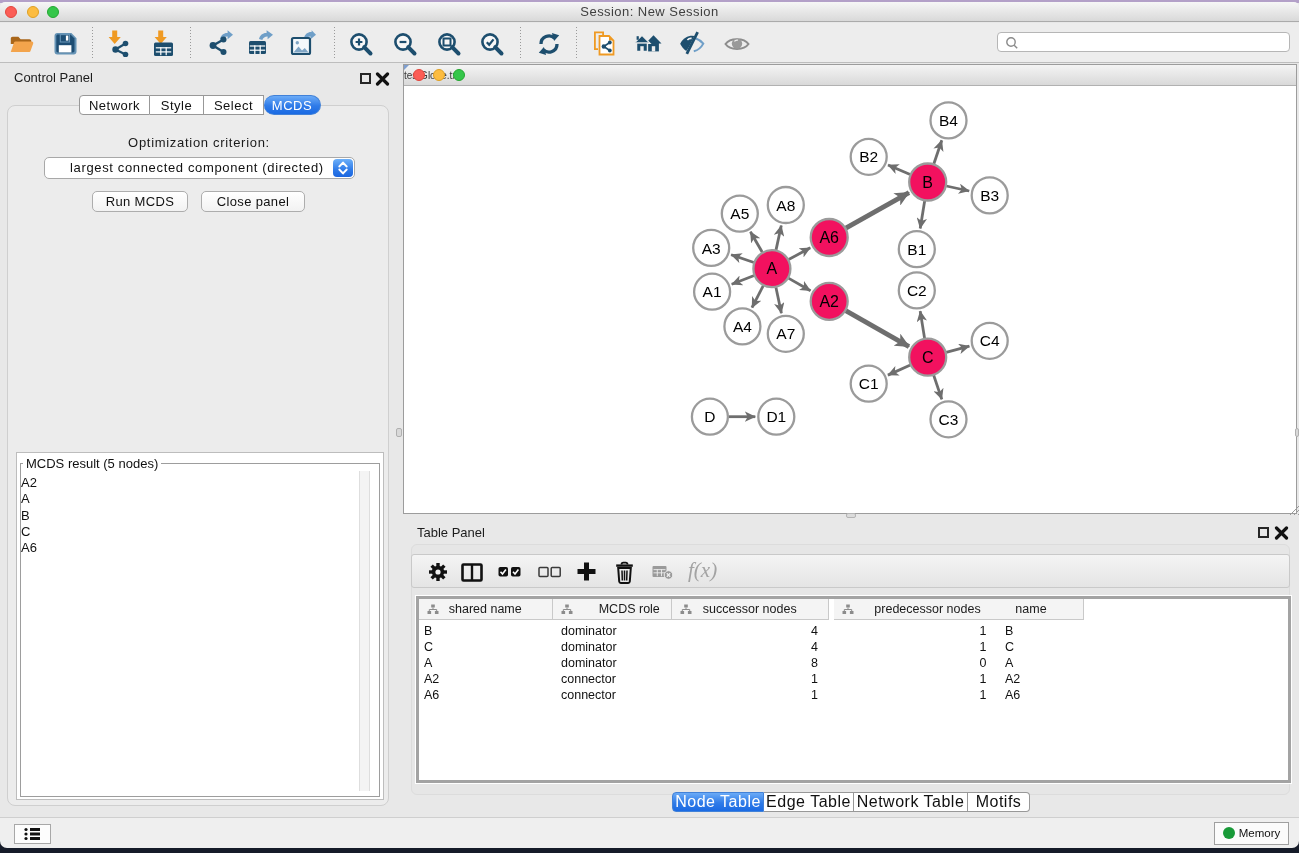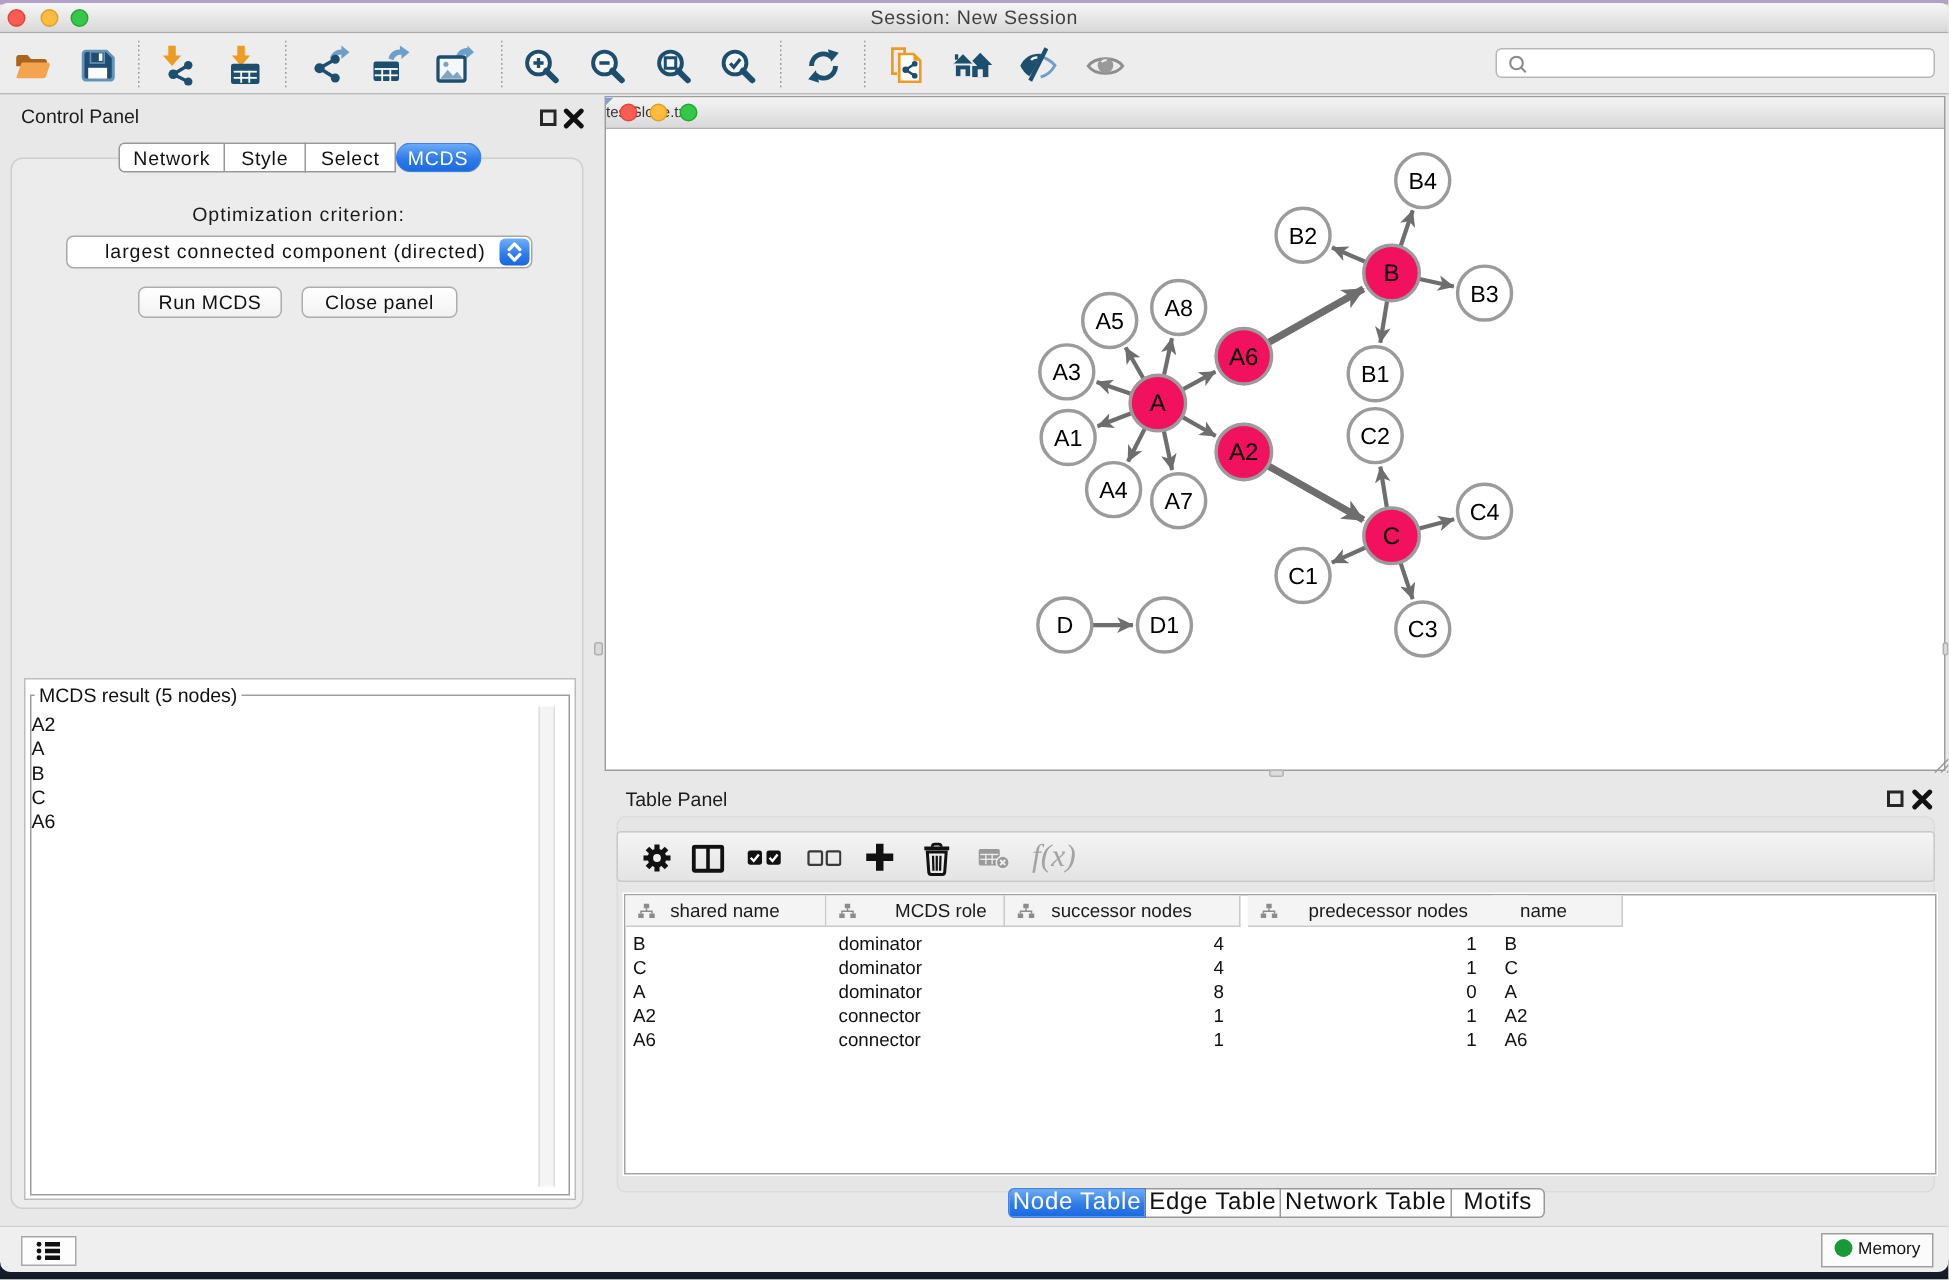--- a/index.html
+++ b/index.html
@@ -51,21 +51,21 @@
 #netwin { left:403px; top:64px; width:894px; height:450px; background:#fff;
   border:1px solid #9c9c9c; }
 #net-titlebar { left:0; top:0; width:892px; height:21px;
   background:linear-gradient(#f4f4f4,#d9d9d9); border-bottom:1px solid #b1b1b1; }
 #net-titlebar .title { width:100%; font-size:10px; color:#363636; line-height:21px; }
 
 #tp-title { left:417px; top:525px; font-size:13px; color:#1c1c1c; }
 #tp-toolbar { left:411px; top:554px; width:879px; height:34px;
   background:linear-gradient(#f4f4f4,#e4e4e4); border:1px solid #c9c9c9; border-radius:3px; }
 #tp-toolbar svg { position:absolute; }
-#dtable { left:416px; top:596px; width:875px; height:187px; background:#fff; border:1px solid #a3a3a3; box-shadow:0 0 0 1px #ffffff; }
+#dtable { left:416px; top:596px; width:875px; height:187px; background:#fff; border:3px solid #a3a3a3; box-shadow:0 0 0 1px #ffffff; }
 .th { position:absolute; top:0; height:21px; background:#f4f4f4; border-right:1px solid #c9c9c9;
   border-bottom:1px solid #c9c9c9; font-size:12.5px; color:#1a1a1a; text-align:center; line-height:21px; }
 .td { position:absolute; font-size:12.5px; color:#111; height:16px; line-height:16px; }
 
 #bot-tabs { left:672px; top:792px; width:358px; }
 #bot-tabs .tab { font-size:16px; }
 
 #statusbar { left:0; top:817px; width:1299px; height:31px; background:#efefef; border-top:1px solid #cfcfcf; border-radius:0 0 7px 7px; z-index:1; }
 #list-btn { z-index:2; left:14px; top:824px; width:37px; height:20px; background:#fdfdfd; border:1px solid #a8a8a8; }
 #mem-btn { z-index:2; left:1214px; top:822px; width:75px; height:23px; background:#fbfbfb; border:1px solid #9f9f9f;

